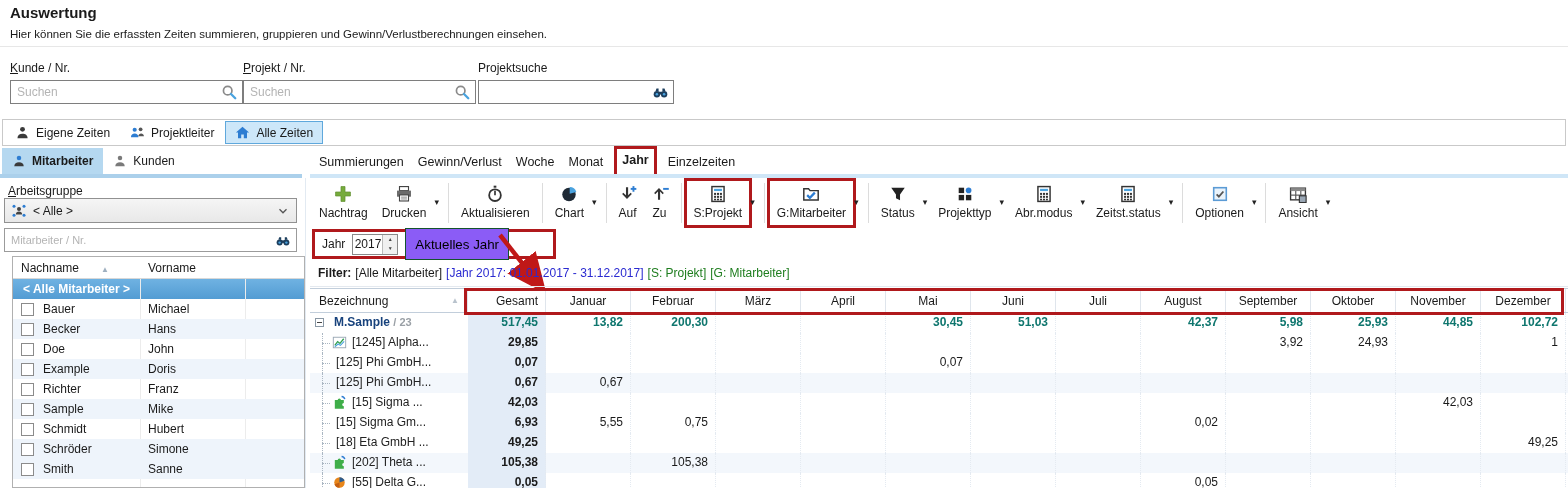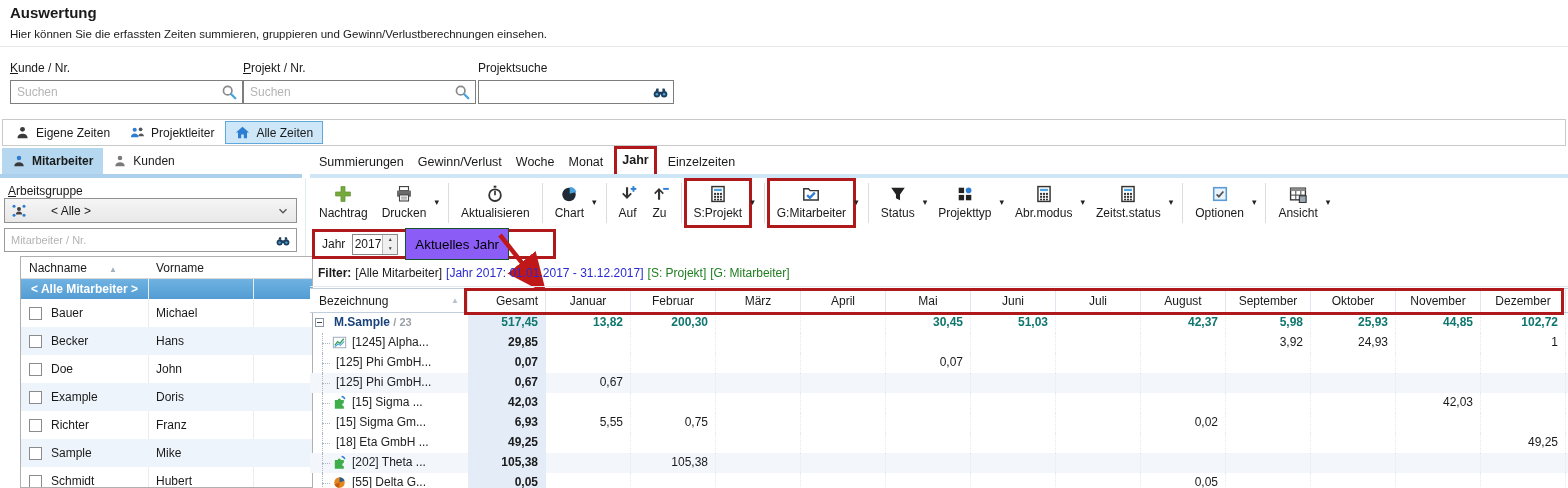--- a/index.html
+++ b/index.html
@@ -38,38 +38,38 @@
   .panel-divider { position:absolute; left:305px; top:178px; width:1px; height:310px; background:#e2eaf2; }
 
   .view-tabs { position:absolute; left:319px; top:149px; height:26px; display:flex; align-items:center; gap:14px; font-size:12.5px; }
   .vtab { padding:3px 0; white-space:nowrap; }
   .vtab.active { font-weight:bold; }
   .vtab.annotated { outline:3px solid #b0191c; padding:4px 5px 8px 5px; }
 
   
   .ag-label { position:absolute; left:8px; top:184px; display:inline-block; }
   .ag-combo { position:absolute; left:4px; top:198px; width:293px; height:25px; border:1px solid #919191;
-    background:linear-gradient(#f5f5f5,#e8e8e8); display:flex; align-items:center; gap:24px; padding:0 6px; }
+    background:linear-gradient(#f5f5f5,#e8e8e8); display:flex; align-items:center; gap:6px; padding:0 6px; }
   .ag-combo svg.ic { width:16px; height:16px; }
   .ag-combo .chev { margin-left:auto; width:14px; height:14px; }
   .ma-search { position:absolute; left:4px; top:228px; width:293px; height:24px; border:1px solid #9b9b9b; background:#fff; }
   .ma-search input { position:absolute; left:6px; top:1px; width:250px; height:20px; border:none; outline:none;
     font-family:inherit; font-size:11px; background:transparent; }
   .ma-search input::placeholder { color:#b4b4b4; }
   .ma-search .bino { position:absolute; right:5px; top:4px; width:16px; height:16px; }
 
-  .people-list { position:absolute; left:20px; top:256px; width:293px; height:232px; border:1px solid #b0b0b0;
+  .people-list { position:absolute; left:12px; top:256px; width:293px; height:232px; border:1px solid #b0b0b0;
     background:#fff; overflow:hidden; }
   .pl-colsep1, .pl-colsep2 { position:absolute; top:0; bottom:0; width:1px; background:#ececec; }
   .pl-colsep1 { left:127px; } .pl-colsep2 { left:232px; }
   .pl-header { position:relative; height:22px; border-bottom:1px solid #d8d8d8; display:flex; align-items:center; background:#fff; }
   .pl-header .h1 { padding-left:8px; width:127px; }
   .pl-header .h2 { padding-left:8px; }
   .sort-asc { font-size:8px; color:#9fb0c0; margin-left:22px; }
-  .pl-row { position:relative; height:28px; display:flex; align-items:center; }
+  .pl-row { position:relative; height:20px; display:flex; align-items:center; }
   .pl-row.stripe { background:#eef4fb; }
   .pl-row .cb { width:13px; height:13px; border:1px solid #8b8b8b; background:#fff; margin:0 9px 0 8px; flex:none; }
   .pl-row .ln { width:97px; }
   .pl-row .fn { padding-left:8px; }
   .pl-all { height:20px; line-height:20px; background:linear-gradient(#6fb2e2,#539cd3); color:#fff; font-weight:bold; padding-left:10px; }
 
   
   .toolbar { position:absolute; left:312px; top:181px; width:1256px; height:47px; display:flex; align-items:flex-start; }
   .tb-btn { display:flex; flex-direction:column; align-items:center; height:44px; padding:3px 7px 0 7px; white-space:nowrap; }
   .tb-btn.annotated { outline:3px solid #b0191c; }

